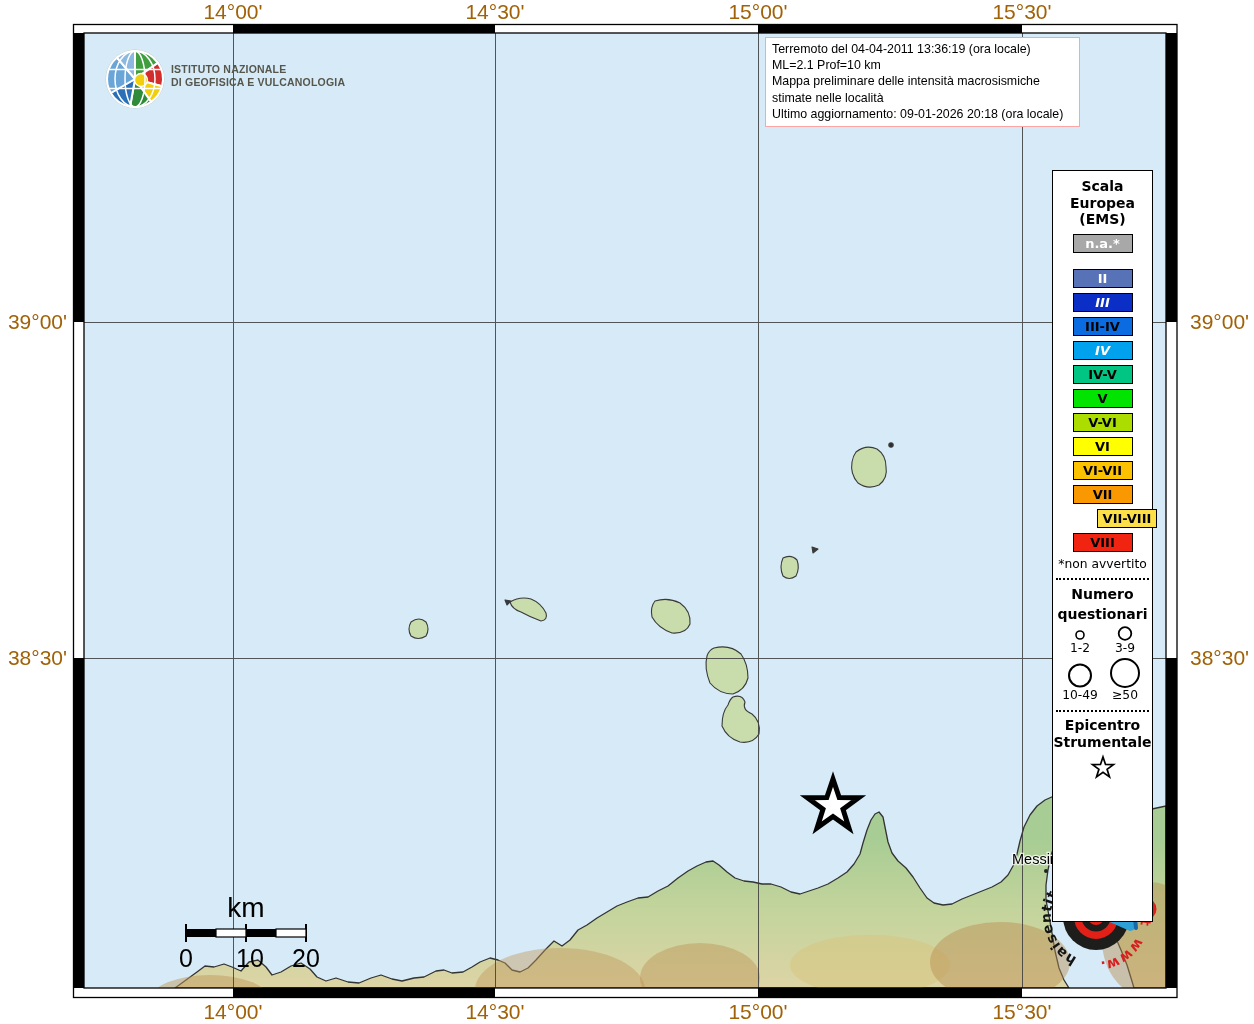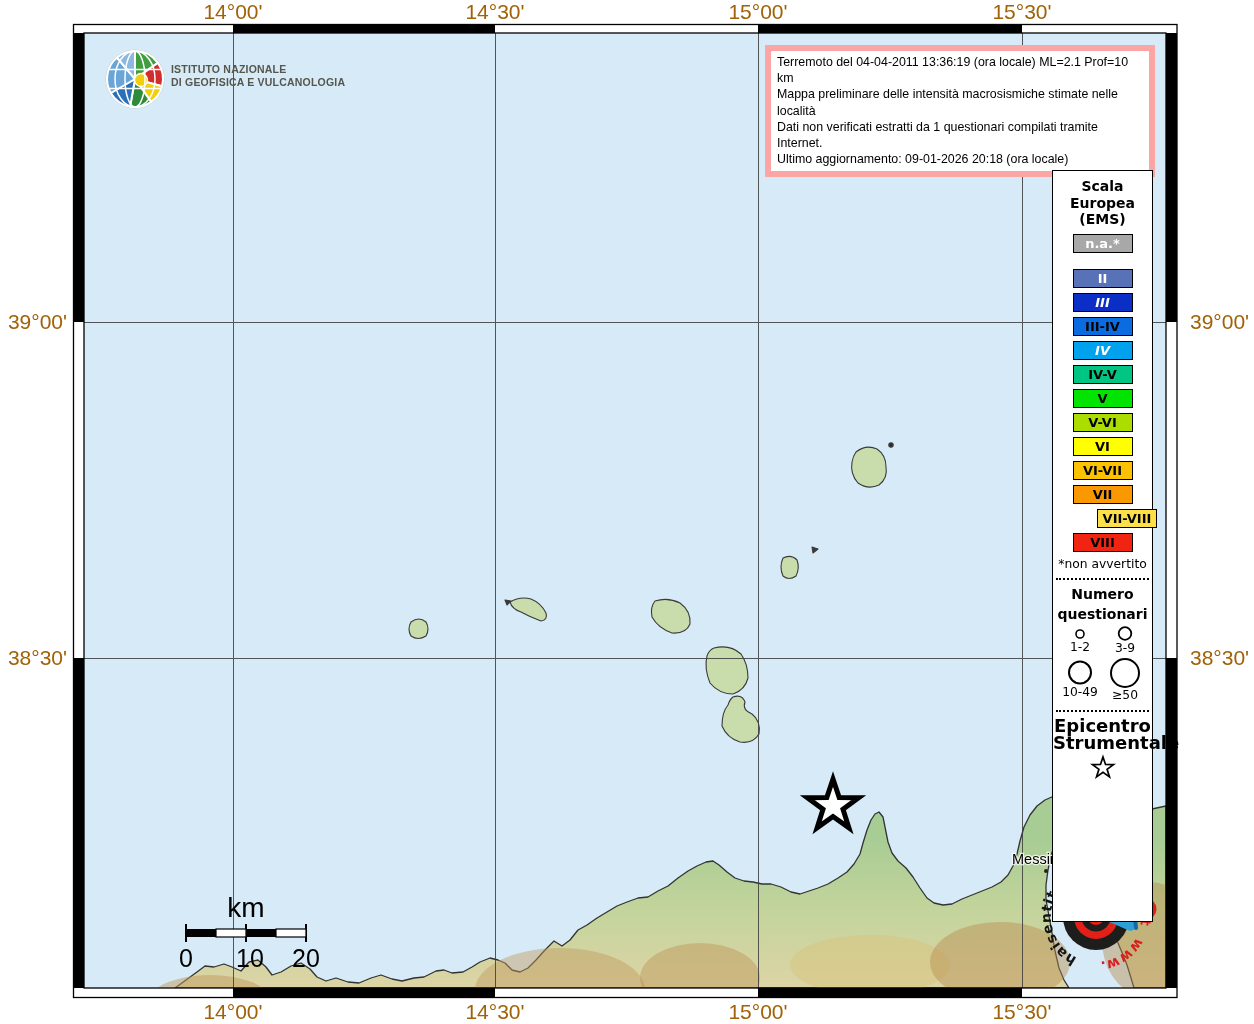--- a/index.html
+++ b/index.html
@@ -2,38 +2,38 @@
 <html><head>
 <meta charset="utf-8">
 <style>
   html,body{margin:0;padding:0;background:#fff;}
   #stage{position:relative;width:1254px;height:1024px;background:#fff;overflow:hidden;
          font-family:"Liberation Sans",sans-serif;}
   #mapsvg{position:absolute;left:0;top:0;}
   .axis-label{position:absolute;font-size:21px;color:#a16207;white-space:nowrap;line-height:22px;}
   .axis-center{transform:translateX(-50%);}
   
-  .infobox{position:absolute;left:765px;top:45px;width:390px;box-sizing:border-box;
-           background:#fff;border:6px solid #fca5a5;padding:3px 6px 4px;
+  .infobox{position:absolute;left:765px;top:37px;width:315px;box-sizing:border-box;
+           background:#fff;border:1px solid #fca5a5;padding:3px 6px 4px;
            font-size:12.4px;line-height:16.2px;color:#000;}
   
   .legend{position:absolute;left:1052px;top:170px;width:101px;height:752px;background:#fff;
           border:1px solid #000;box-sizing:border-box;text-align:center;
           font-family:"DejaVu Sans","Liberation Sans",sans-serif;color:#000;}
   .legend-title{margin-top:7px;font-weight:bold;font-size:14px;line-height:16.5px;}
   .chips{margin-top:6px;}
   .chip{width:60px;height:19px;line-height:17px;margin:0 auto 5px;border:1px solid #000;
         font-size:13px;font-weight:bold;box-sizing:border-box;}
   .footnote{font-size:12.3px;margin-top:3px;}
   .sep{border-top:2px dotted #000;margin:7px 3px 0;}
   .q-title{font-weight:bold;font-size:14px;line-height:20px;margin-top:4px;}
-  .q-row{display:flex;justify-content:center;align-items:center;margin-top:1px;}
+  .q-row{display:flex;justify-content:center;align-items:flex-end;margin-top:1px;}
   .q-cell{width:45px;display:flex;flex-direction:column;align-items:center;}
   .q-cell .lbl{font-size:12.3px;line-height:15px;}
-  .epi-title{font-weight:bold;font-size:18px;line-height:17px;margin-top:5px;}
+  .epi-title{font-weight:bold;font-size:14px;line-height:17px;margin-top:5px;}
   .starbox{margin-top:3px;}
 </style>
 </head>
 <body>
 
 <div id="stage">
 
 <svg id="mapsvg" width="1254" height="1024" viewBox="0 0 1254 1024">
   <defs>
     <clipPath id="mapclip">
@@ -171,21 +171,20 @@
 <div class="axis-label axis-center" style="left:758px;top:1001px">15°00'</div>
 <div class="axis-label axis-center" style="left:1022px;top:1001px">15°30'</div>
 <div class="axis-label" style="right:1187px;top:311px">39°00'</div>
 <div class="axis-label" style="right:1187px;top:647px">38°30'</div>
 <div class="axis-label" style="left:1190px;top:311px">39°00'</div>
 <div class="axis-label" style="left:1190px;top:647px">38°30'</div>
 
 <div class="infobox">
   <div>Terremoto del 04-04-2011 13:36:19 (ora locale) ML=2.1 Prof=10 km</div>
   <div>Mappa preliminare delle intensità macrosismiche stimate nelle località</div>
-  <div>Dati non verificati estratti da 1 questionari compilati tramite Internet.</div>
   <div>Ultimo aggiornamento: 09-01-2026 20:18 (ora locale)</div>
 </div>
 
 <div class="legend">
   <div class="legend-title">
     <div>Scala</div>
     <div>Europea</div>
     <div>(EMS)</div>
   </div>
   <div class="chips">

